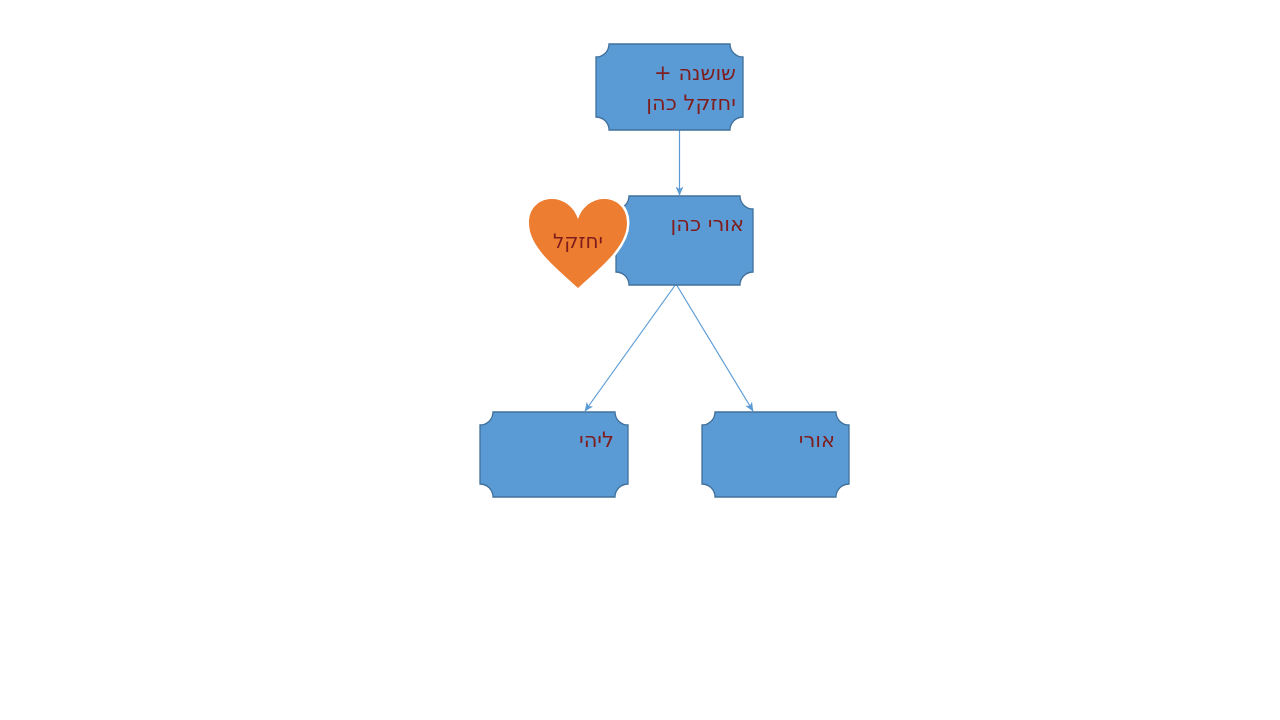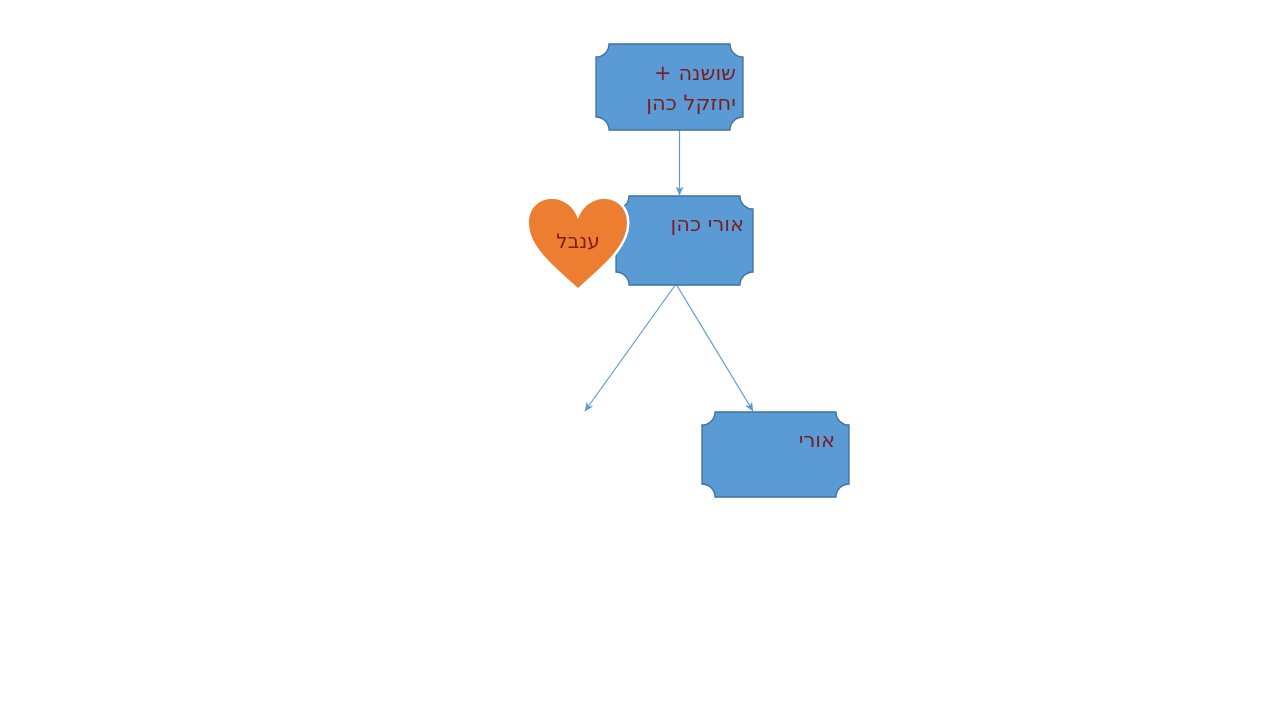--- a/index.html
+++ b/index.html
@@ -106,24 +106,32 @@
     <div class="label lbl-father">
       <div>אורי כהן</div>
     </div>
   </div>
 
   <div class="node" style="left:522px; top:195px; width:112px; height:100px;">
     <svg width="112" height="100" viewBox="0 0 112 100">
       <path class="heart-path" d="M56,93 C33,72 7,52 7,28 C7,11 19,4 30,4 C42,4 52,12 56,24 C60,12 70,4 82,4 C93,4 105,11 105,28 C105,52 79,72 56,93 Z" fill="#ED7D31"></path>
     </svg>
     <div class="label lbl-heart">
-      <div>ענבל</div>
+      <div>יחזקל</div>
     </div>
   </div>
 
+  <div class="node" style="left:480px; top:412px; width:148px; height:85px;">
+    <svg width="148" height="85" viewBox="0 0 148 85">
+      <path class="plaque" d="M13,0 L135,0 A13,13 0 0 0 148,13 L148,72 A13,13 0 0 0 135,85 L13,85 A13,13 0 0 0 0,72 L0,13 A13,13 0 0 0 13,0 Z" fill="#5B9BD5"></path>
+    </svg>
+    <div class="label lbl-daughter">
+      <div>ליהי</div>
+    </div>
+  </div>
 
   <div class="node" style="left:702px; top:412px; width:147px; height:85px;">
     <svg width="147" height="85" viewBox="0 0 147 85">
       <path class="plaque" d="M13,0 L134,0 A13,13 0 0 0 147,13 L147,72 A13,13 0 0 0 134,85 L13,85 A13,13 0 0 0 0,72 L0,13 A13,13 0 0 0 13,0 Z" fill="#5B9BD5"></path>
     </svg>
     <div class="label lbl-son">
       <div>אורי</div>
     </div>
   </div>
 

